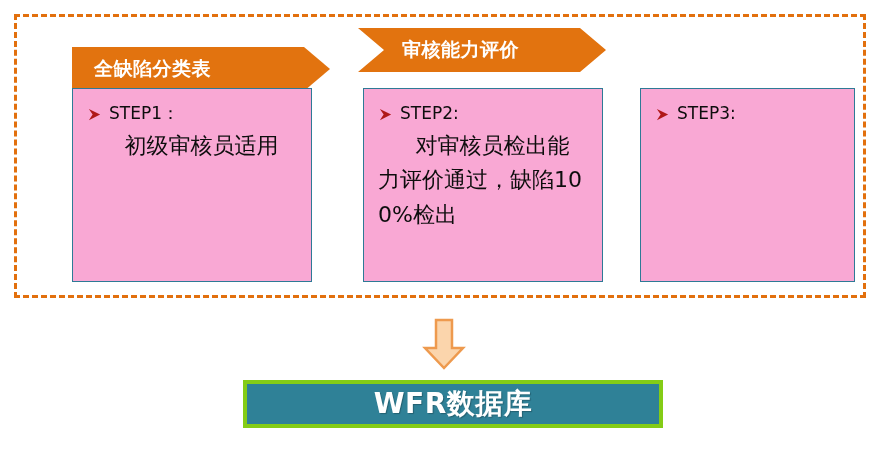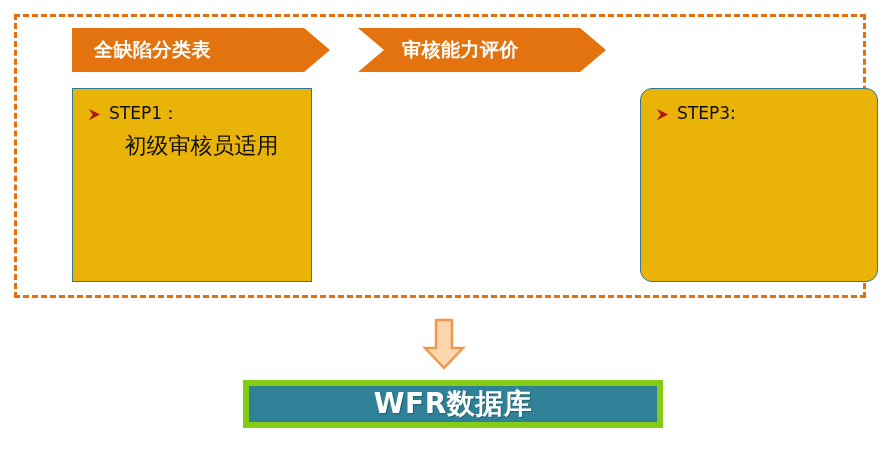--- a/index.html
+++ b/index.html
@@ -42,43 +42,44 @@
     color: #ffffff;
     font-size: 19px;
     font-weight: bold;
     letter-spacing: 0.5px;
     white-space: nowrap;
   }
   
   .chevron.flat-left {
     clip-path: polygon(0 0, calc(100% - 26px) 0, 100% 50%, calc(100% - 26px) 100%, 0 100%);
     padding-left: 22px;
+    margin-top: 19px;
   }
   
   .chevron.notch-left {
     clip-path: polygon(0 0, calc(100% - 26px) 0, 100% 50%, calc(100% - 26px) 100%, 0 100%, 26px 50%);
     padding-left: 44px;
     text-align: center;
   }
 
   #chev1 { left: 72px;  top: 28px; width: 258px; }
   #chev2 { left: 358px; top: 28px; width: 248px; }
   #chev3 { left: 638px; top: 28px; width: 242px; }
 
   
   .step-box {
     position: absolute;
     border: 1.6px solid #2E7A96;
-    background: #eab308;
+    background: #f9a8d4;
     box-sizing: border-box;
     padding: 14px 10px 10px 14px;
   }
   #box1 { left: 72px;  top: 88px; width: 240px; height: 194px; }
   #box2 { left: 363px; top: 88px; width: 240px; height: 194px; }
-  #box3 { left: 640px; top: 88px; width: 238px; height: 194px; border-radius: 12px; }
+  #box3 { left: 640px; top: 88px; width: 215px; height: 194px; }
 
   .step-head {
     display: flex;
     align-items: flex-start;
     font-size: 17px;
     color: #0f0f0f;
     line-height: 1.2;
     margin-bottom: 6px;
   }
   .bullet-arrow {
@@ -113,21 +114,21 @@
   }
 
   
   #wfr-bar {
     position: absolute;
     left: 243px;
     top: 380px;
     width: 420px;
     height: 48px;
     background: #2F8197;
-    border: 6px solid #84cc16;
+    border: 4px solid #84cc16;
     box-sizing: border-box;
     display: flex;
     align-items: center;
     justify-content: center;
   }
   #wfr-bar .wfr-label {
     color: #ffffff;
     font-size: 28px;
     font-weight: bold;
     letter-spacing: 0.5px;
@@ -154,20 +155,31 @@
       </span>
       <span class="step-title">STEP1：</span>
     </div>
     <div class="step-body">初级审核员适用</div>
   </div>
 
   <div id="chev2" class="chevron notch-left">
     <span class="chev-label">审核能力评价</span>
   </div>
 
+  <div id="box2" class="step-box">
+    <div class="step-head">
+      <span class="bullet-arrow">
+        <svg viewBox="0 0 16 16" width="15" height="15" aria-hidden="true">
+          <path d="M2 2 L14 8 L2 14 L6 8 Z" fill="#B01818"></path>
+        </svg>
+      </span>
+      <span class="step-title">STEP2:</span>
+    </div>
+    <div class="step-body">对审核员检出能力评价通过，缺陷100%检出</div>
+  </div>
 
 
   <div id="box3" class="step-box">
     <div class="step-head">
       <span class="bullet-arrow">
         <svg viewBox="0 0 16 16" width="15" height="15" aria-hidden="true">
           <path d="M2 2 L14 8 L2 14 L6 8 Z" fill="#B01818"></path>
         </svg>
       </span>
       <span class="step-title">STEP3:</span>

